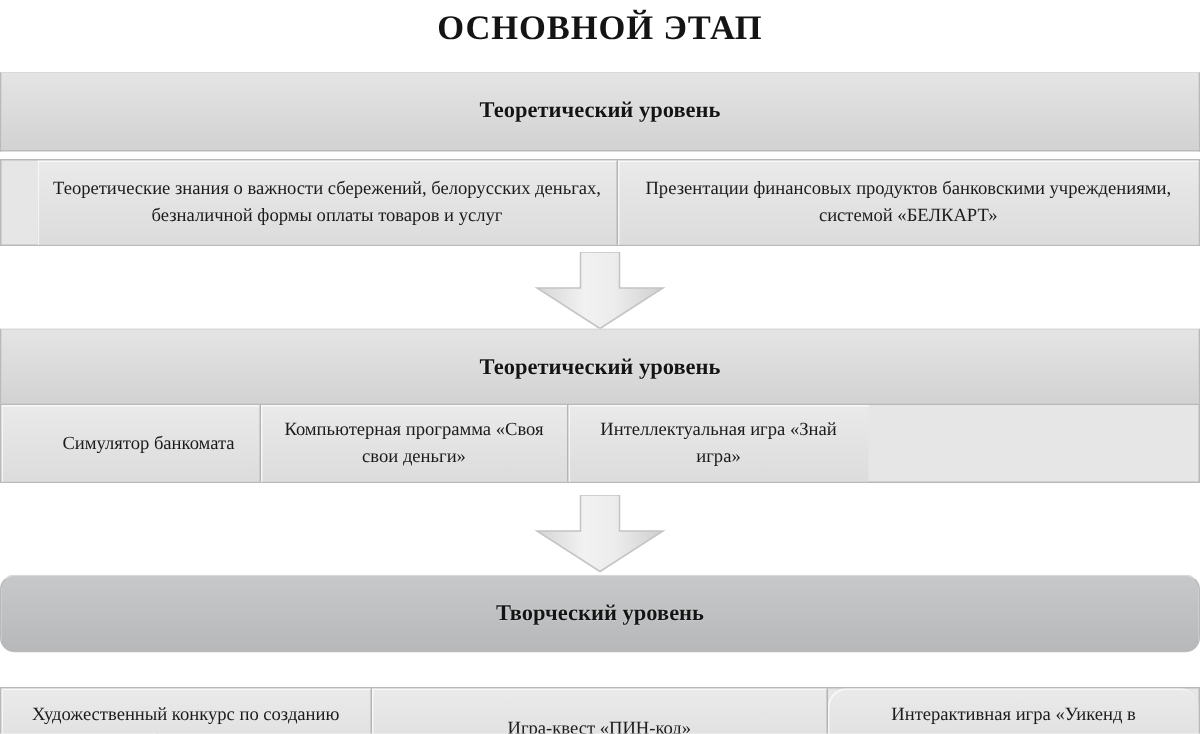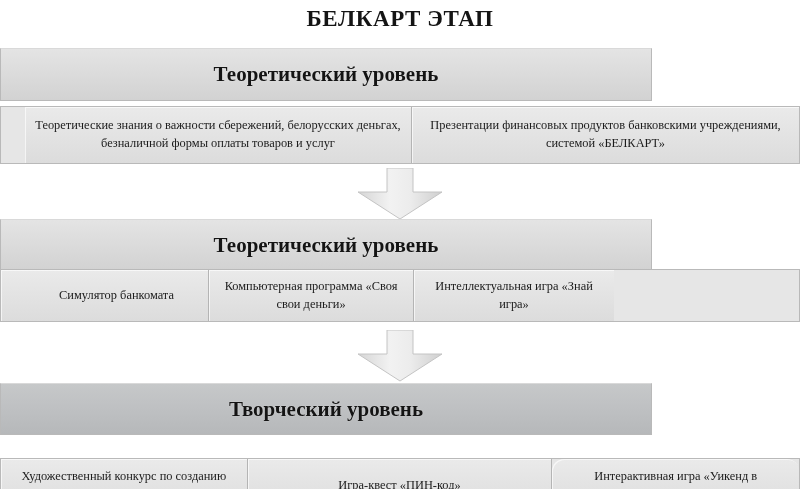--- a/index.html
+++ b/index.html
@@ -34,39 +34,40 @@
     font-weight: bold;
     font-size: 23px;
     letter-spacing: 0.6px;
     color: #141414;
   }
 
   
   .level-header {
     position: absolute;
     left: 0;
-    width: 652px;
+    width: 800px;
     box-sizing: border-box;
     display: flex;
     align-items: center;
     justify-content: center;
     border: 1px solid #b9b9b9;
     border-top-color: #d9d9d9;
     font-family: "Liberation Serif", serif;
     font-weight: bold;
-    font-size: 21px;
+    font-size: 15px;
     color: #141414;
     text-shadow: 0 0 1px rgba(255,255,255,0.8);
     text-align: right;
   }
   .level-header.light {
     background: linear-gradient(to bottom, #e4e4e4 0%, #dcdcdc 45%, #d2d2d2 100%);
   }
   .level-header.dark {
     background: linear-gradient(to bottom, #c6c8c9 0%, #bfc1c3 45%, #b6b8ba 100%);
+    border-radius: 10px;
   }
 
   
   .row {
     position: absolute;
     left: 0;
     width: 800px;
     box-sizing: border-box;
     display: flex;
     border: 1px solid #b9b9b9;
@@ -101,21 +102,21 @@
     display: block;
     width: 92px;
     height: 52px;
   }
 </style>
 </head>
 <body>
 
 <div class="page">
 
-  <div class="main-title">БЕЛКАРТ ЭТАП</div>
+  <div class="main-title">ОСНОВНОЙ ЭТАП</div>
 
   <div class="level-header light" style="top:48px; height:53px;">
     <span>Теоретический уровень</span>
   </div>
 
   <div class="row" style="top:106px; height:58px;">
     <div class="cell" style="width:50%;margin-left:24px;">Теоретические знания о важности сбережений, белорусских деньгах, безналичной формы оплаты товаров и услуг</div>
     <div class="cell" style="width:50%;">Презентации финансовых продуктов банковскими учреждениями, системой «БЕЛКАРТ»</div>
   </div>
 
@@ -131,21 +132,21 @@
       </defs>
       <polygon points="33,0 59,0 59,24 88,24 46,51 4,24 33,24" fill="url(#ag1)" stroke="#c4c4c4" stroke-width="1"></polygon>
     </svg>
   </div>
 
   <div class="level-header light" style="top:219px; height:52px;">
     <span>Теоретический уровень</span>
   </div>
 
   <div class="row" style="top:269px; height:53px;">
-    <div class="cell" style="width:208px;padding-left:32px;">Симулятор банкомата</div>
+    <div class="cell" style="width:173px;padding-left:32px;">Симулятор банкомата</div>
     <div class="cell" style="width:205px;">Компьютерная программа «Своя свои деньги»</div>
     <div class="cell" style="width:200px;">Интеллектуальная игра «Знай игра»</div>
   </div>
 
   <div class="arrow" style="left:354px; top:330px;">
     <svg viewBox="0 0 92 52" xmlns="http://www.w3.org/2000/svg">
       <defs>
         <linearGradient id="ag2" x1="0" y1="0" x2="1" y2="0">
           <stop offset="0%" stop-color="#d5d5d5"></stop>
           <stop offset="38%" stop-color="#f2f2f2"></stop>

